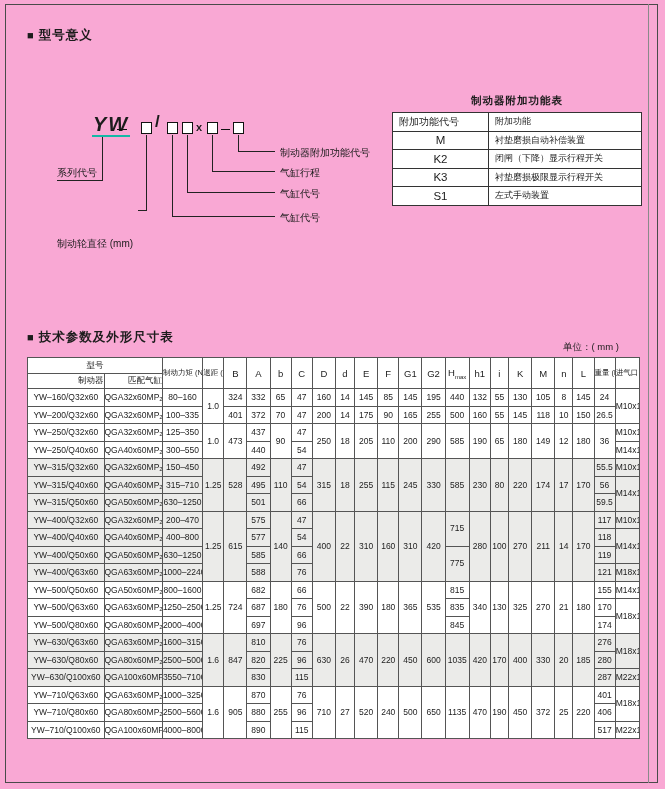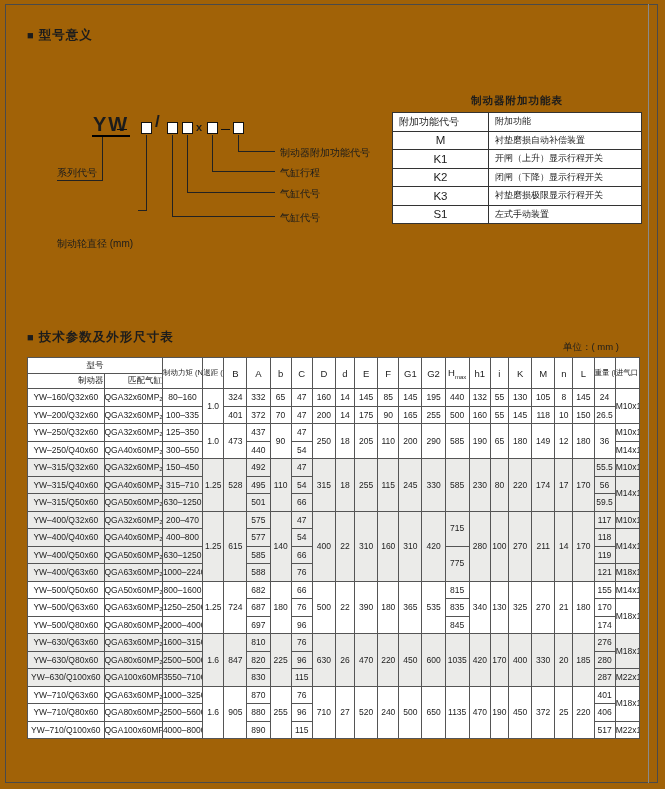--- a/index.html
+++ b/index.html
@@ -2,30 +2,30 @@
 <html><head>
 <meta charset="utf-8">
 <style>
   * { box-sizing: border-box; }
   html,body { margin:0; padding:0; }
   body {
     width:665px; height:789px; background:#f6f6f4; color:#1c1c1c;
     font-family:"Liberation Sans","DejaVu Sans",sans-serif;
     -webkit-font-smoothing:antialiased;
   }
-  .page { position:relative; width:665px; height:789px; background:#a16207; overflow:hidden; }
+  .page { position:relative; width:665px; height:789px; background:#f9a8d4; overflow:hidden; }
   .frame { position:absolute; top:4px; left:5px; right:7px; bottom:6px; border:1.2px solid #4a4a4a; }
   .right-rule { position:absolute; top:4px; bottom:6px; right:16px; width:1px; background:#8a8a8a; }
 
   .sec-title { position:absolute; font-size:12.5px; font-weight:bold; letter-spacing:1px; }
   .sec-title .sq { font-size:11px; margin-right:4px; }
 
   
   .code-yw { position:absolute; left:92px; top:113px; font-size:20px; font-weight:bold;
-             letter-spacing:2px; border-bottom:2px solid #000000; line-height:22px; padding:0 1px; }
+             letter-spacing:2px; border-bottom:2px solid #14b8a6; line-height:22px; padding:0 1px;font-style:italic; }
   .fbox { position:absolute; width:11px; height:12px; border:1.3px solid #111; top:122px; background:#fff; }
   .fsym { position:absolute; font-weight:bold; }
   .vline { position:absolute; width:1.2px; background:#222; }
   .hline { position:absolute; height:1.2px; background:#222; }
   .dash  { position:absolute; height:0; border-top:1.6px solid #111; }
   .dlabel { position:absolute; font-size:10px; white-space:nowrap; }
 
   
   .func-wrap { position:absolute; left:392px; top:94px; width:250px; }
   .func-title { text-align:center; font-size:10.5px; font-weight:bold; margin-bottom:4px; letter-spacing:1px; }
@@ -114,24 +114,20 @@
           <th class="fcode-h">附加功能代号</th>
           <th class="fdesc-h">附加功能</th>
         </tr>
       </thead>
       <tbody>
           <tr>
             <td class="fcode">M</td>
             <td class="fdesc">衬垫磨损自动补偿装置</td>
           </tr>
           <tr>
-            <td class="fcode">K1</td>
-            <td class="fdesc">开闸（上升）显示行程开关</td>
-          </tr>
-          <tr>
             <td class="fcode">K2</td>
             <td class="fdesc">闭闸（下降）显示行程开关</td>
           </tr>
           <tr>
             <td class="fcode">K3</td>
             <td class="fdesc">衬垫磨损极限显示行程开关</td>
           </tr>
           <tr>
             <td class="fcode">S1</td>
             <td class="fdesc">左式手动装置</td>

